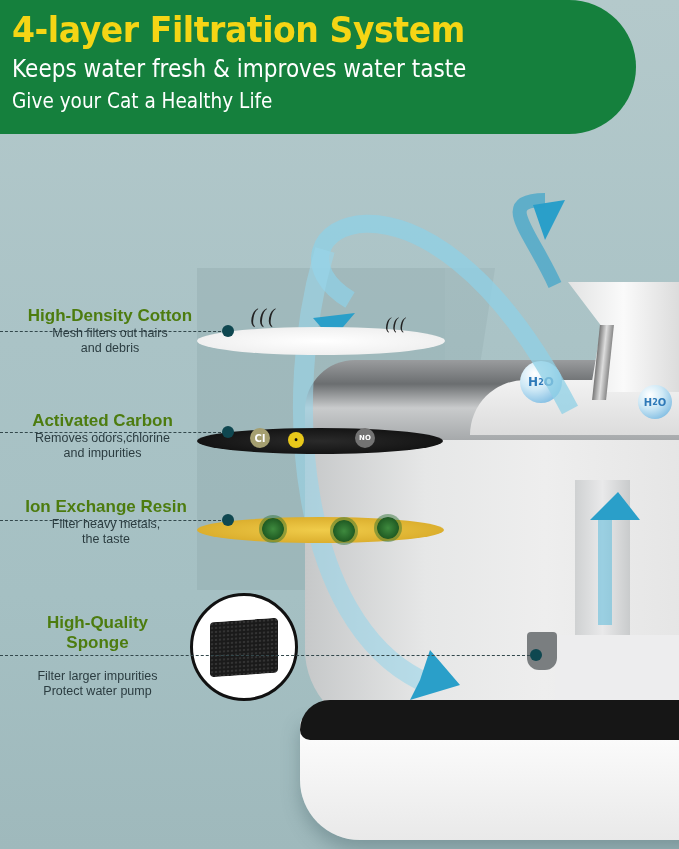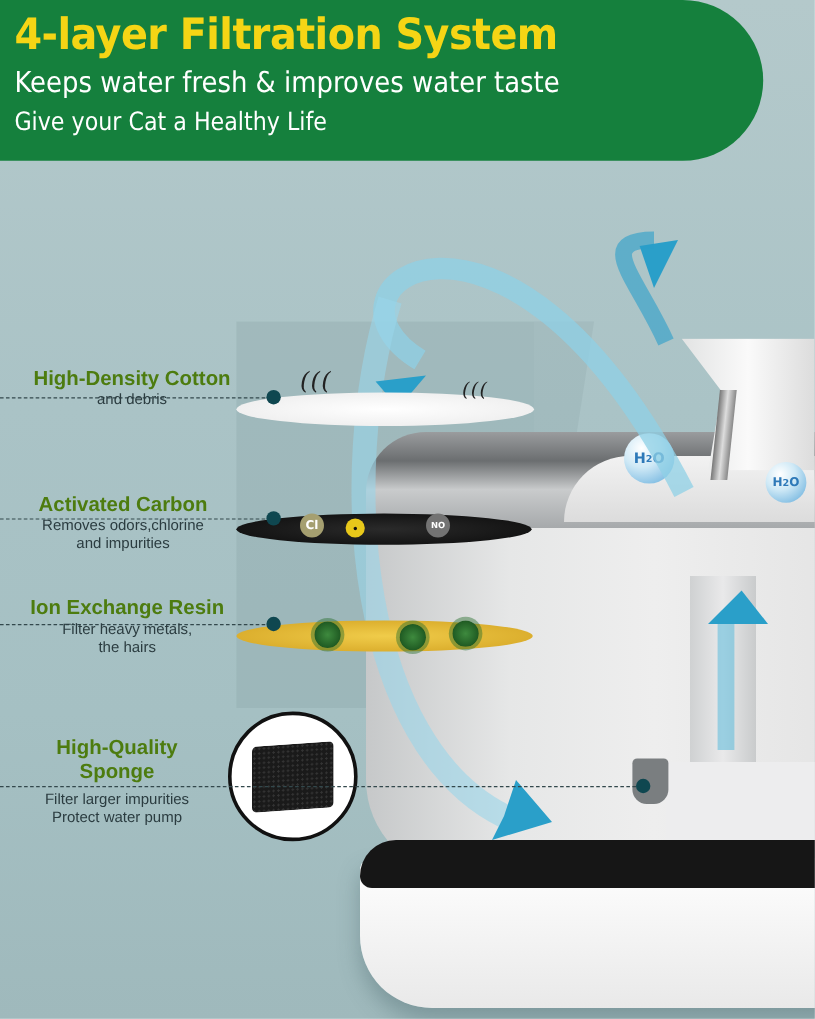--- a/index.html
+++ b/index.html
@@ -231,33 +231,34 @@
 <div class="dot" style="left:222px; top:426px;"></div>
 
 <div class="leader" style="left:0; top:520px; width:226px;"></div>
 <div class="dot" style="left:222px; top:514px;"></div>
 
 <div class="leader" style="left:0; top:655px; width:535px;"></div>
 <div class="dot" style="left:530px; top:649px;"></div>
 
 <div class="label-block" style="left:6px; top:306px; width:208px;">
   <div class="label-title">High-Density Cotton</div>
+  <div class="label-desc">Mesh filters out hairs</div>
   <div class="label-desc">and debris</div>
 </div>
 
 <div class="label-block" style="left:10px; top:411px; width:185px;">
   <div class="label-title">Activated Carbon</div>
   <div class="label-desc">Removes odors,chlorine</div>
   <div class="label-desc">and impurities</div>
 </div>
 
 <div class="label-block" style="left:4px; top:497px; width:204px;">
   <div class="label-title">Ion Exchange Resin</div>
   <div class="label-desc">Filter heavy metals,</div>
-  <div class="label-desc">the hairs</div>
+  <div class="label-desc">the taste</div>
 </div>
 
 <div class="label-block" style="left:20px; top:613px; width:155px;">
   <div class="label-title">High-Quality</div>
   <div class="label-title">Sponge</div>
-  <div class="label-desc" style="margin-top:6px;">Filter larger impurities</div>
+  <div class="label-desc" style="margin-top:16px;">Filter larger impurities</div>
   <div class="label-desc">Protect water pump</div>
 </div>
 
 </body></html>

